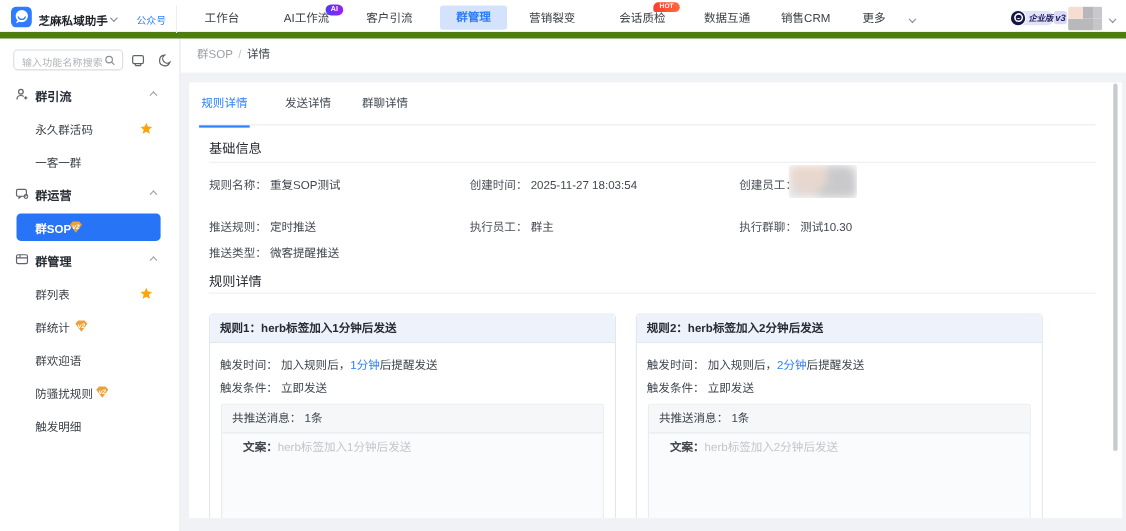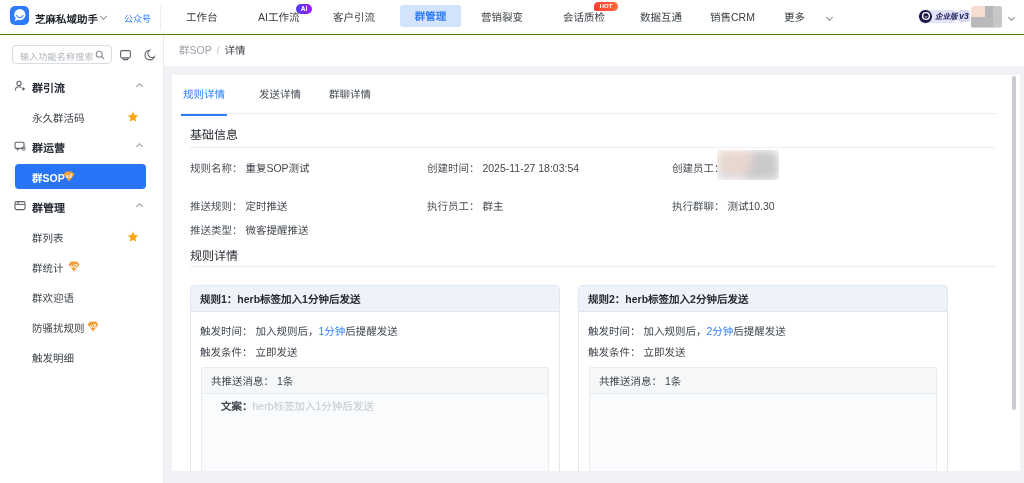--- a/index.html
+++ b/index.html
@@ -1,21 +1,21 @@
 <!DOCTYPE html>
 <html lang="zh-CN"><head>
 <meta charset="UTF-8">
 <title>群SOP详情</title>
 <style>
 * { margin:0; padding:0; box-sizing:border-box; }
 html,body { width:1024px; height:483px; overflow:hidden; }
 body { font-family:"Liberation Sans",sans-serif; background:#f0f2f5; position:relative; }
 
 
-#topbar { position:absolute; left:0; top:0; width:1024px; height:35px; background:#fff; border-bottom:1px solid #4d7c0f; z-index:5; }
+#topbar { position:absolute; left:0; top:0; width:1024px; height:35px; background:#fff; border-bottom:6px solid #4d7c0f; z-index:5; }
 #logo { position:absolute; left:10px; top:6px; width:19px; height:19px; }
 #brand { position:absolute; left:35px; top:11px; font-size:10.5px; font-weight:bold; color:#1f2329; }
 #brandcaret { position:absolute; left:100px; top:13px; }
 #gzh { position:absolute; left:124px; top:12px; font-size:9px; color:#2a7fff; }
 
 .nav { position:absolute; top:0; height:43px; line-height:35px; font-size:10.5px; color:#3a4046; white-space:nowrap; }
 #nav-sel { position:absolute; left:400px; top:5px; width:61px; height:22px; background:#d4e3fc; border-radius:3px; }
 #nav-sel span { display:block; text-align:center; line-height:22px; font-size:10.5px; font-weight:bold; color:#2f7cf6; }
 .badge-ai { position:absolute; left:296px; top:4px; width:16px; height:10px; border-radius:5px; background:linear-gradient(90deg,#4b3df5,#a21cf0); color:#fff; font-size:6.5px; font-weight:bold; text-align:center; line-height:10px; }
 .badge-hot { position:absolute; left:594px; top:2px; width:24px; height:9px; border-radius:5px 5px 5px 2px; background:linear-gradient(90deg,#ff3b30,#ff6a3c); color:#fff; font-size:6px; font-weight:bold; text-align:center; line-height:9px; }
@@ -147,20 +147,23 @@
         </svg>
       <span class="txt">群引流</span>
         <span class="mcaret"></span>
     </div>
     <div class="mrow mitem">
         <span class="txt">永久群活码</span>
       <svg class="star" width="12" height="12" viewBox="0 0 12 12">
           <path d="M6 0.6 L7.5 4 L11.3 4.4 L8.4 6.9 L9.3 10.7 L6 8.7 L2.7 10.7 L3.6 6.9 L0.7 4.4 L4.5 4z" fill="#ffa408"></path>
         </svg>
     </div>
+    <div class="mrow mitem">
+        <span class="txt">一客一群</span>
+      </div>
     <div class="mrow mhead">
       <svg class="micon" viewBox="0 0 12 12">
           <rect x="1" y="2.2" width="9" height="6.2" rx="1.4" fill="none" stroke="#5f646b" stroke-width="1.1"></rect>
           <path d="M3.2 8.4 L3.2 10.2 L5.6 8.4" fill="none" stroke="#5f646b" stroke-width="1"></path>
           <circle cx="9.6" cy="8.6" r="1.7" fill="none" stroke="#5f646b" stroke-width="1"></circle>
         </svg>
       <span class="txt">群运营</span>
         <span class="mcaret"></span>
     </div>
     <div class="mrow">
@@ -246,16 +249,17 @@
       <div class="mb-head">共推送消息： 1条</div>
       <div class="mb-body"><b style="font-weight:bold;color:#42474f;">文案：</b><span class="gray">herb标签加入1分钟后发送</span></div>
     </div>
   </div>
   <div class="rulecard" style="left:406px;">
     <div class="rc-head">规则2：herb标签加入2分钟后发送</div>
     <div class="rc-row" style="top:37px;">触发时间： 加入规则后，<span class="blue">2分钟</span>后提醒发送</div>
     <div class="rc-row" style="top:58px;">触发条件： 立即发送</div>
     <div class="msgbox">
       <div class="mb-head">共推送消息： 1条</div>
+      <div class="mb-body"><b style="font-weight:bold;color:#42474f;">文案：</b><span class="gray">herb标签加入2分钟后发送</span></div>
     </div>
   </div>
 </div>
 <div id="thumb"></div>
 
 </body></html>

